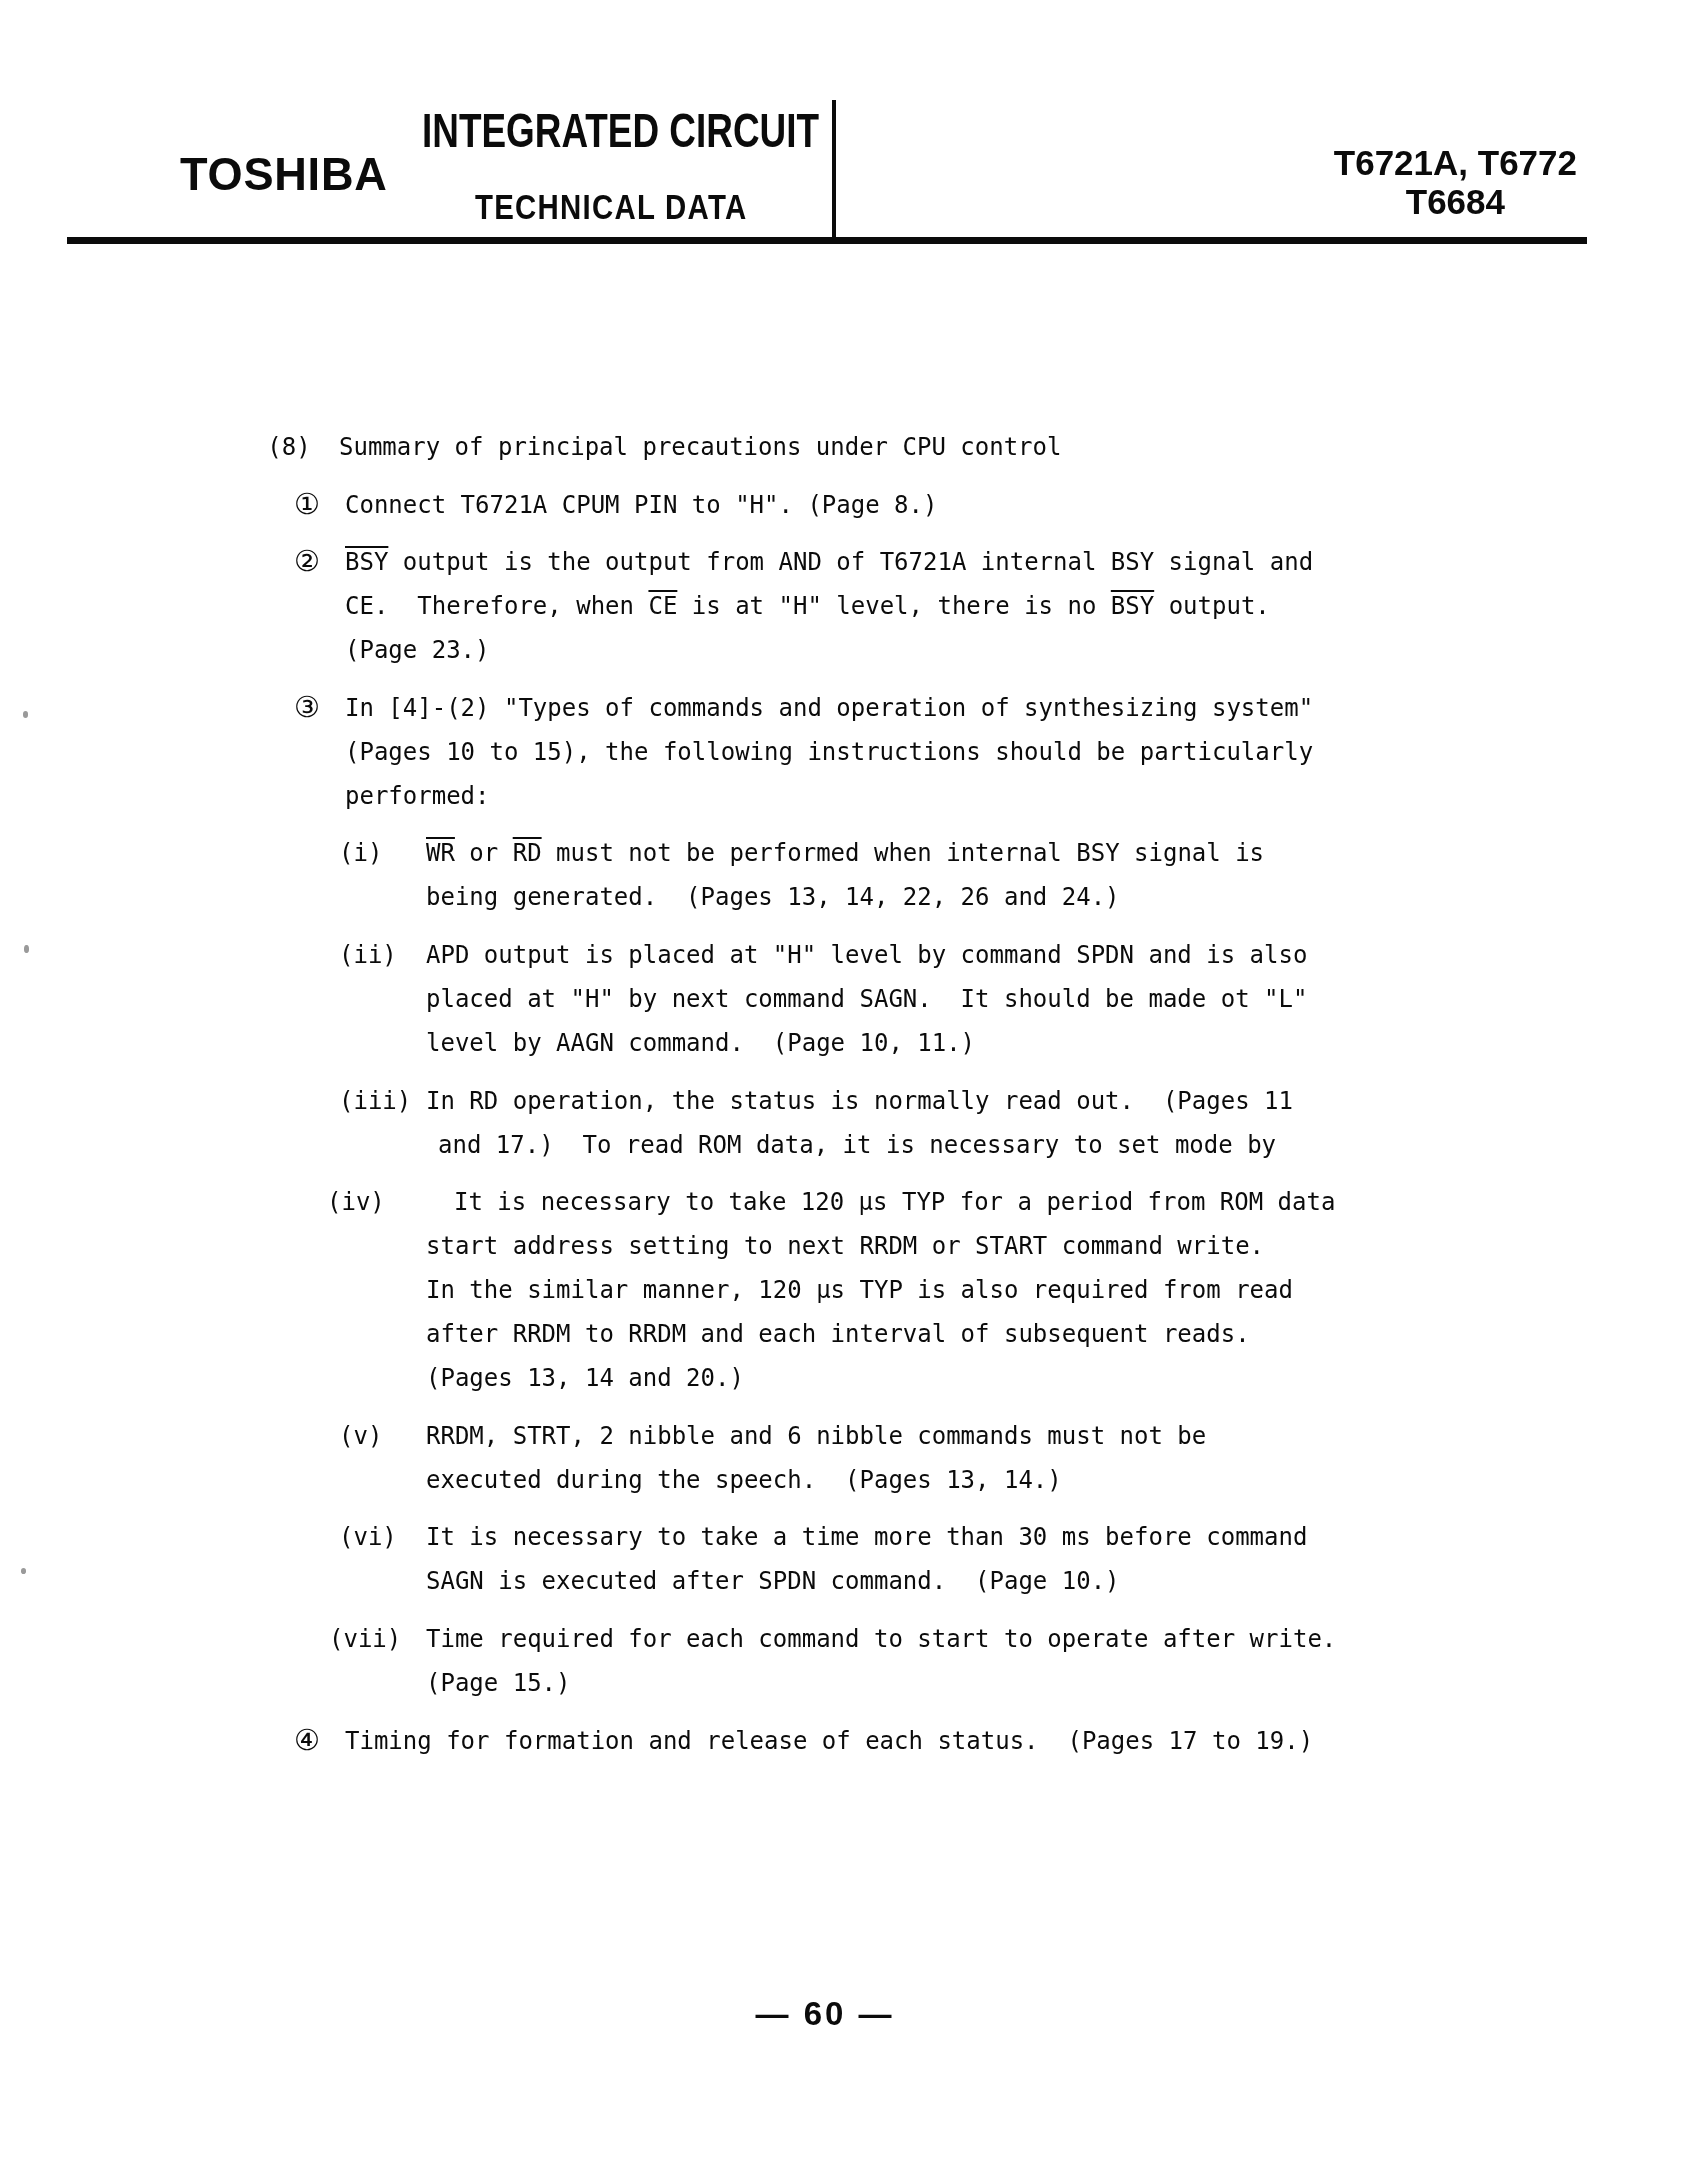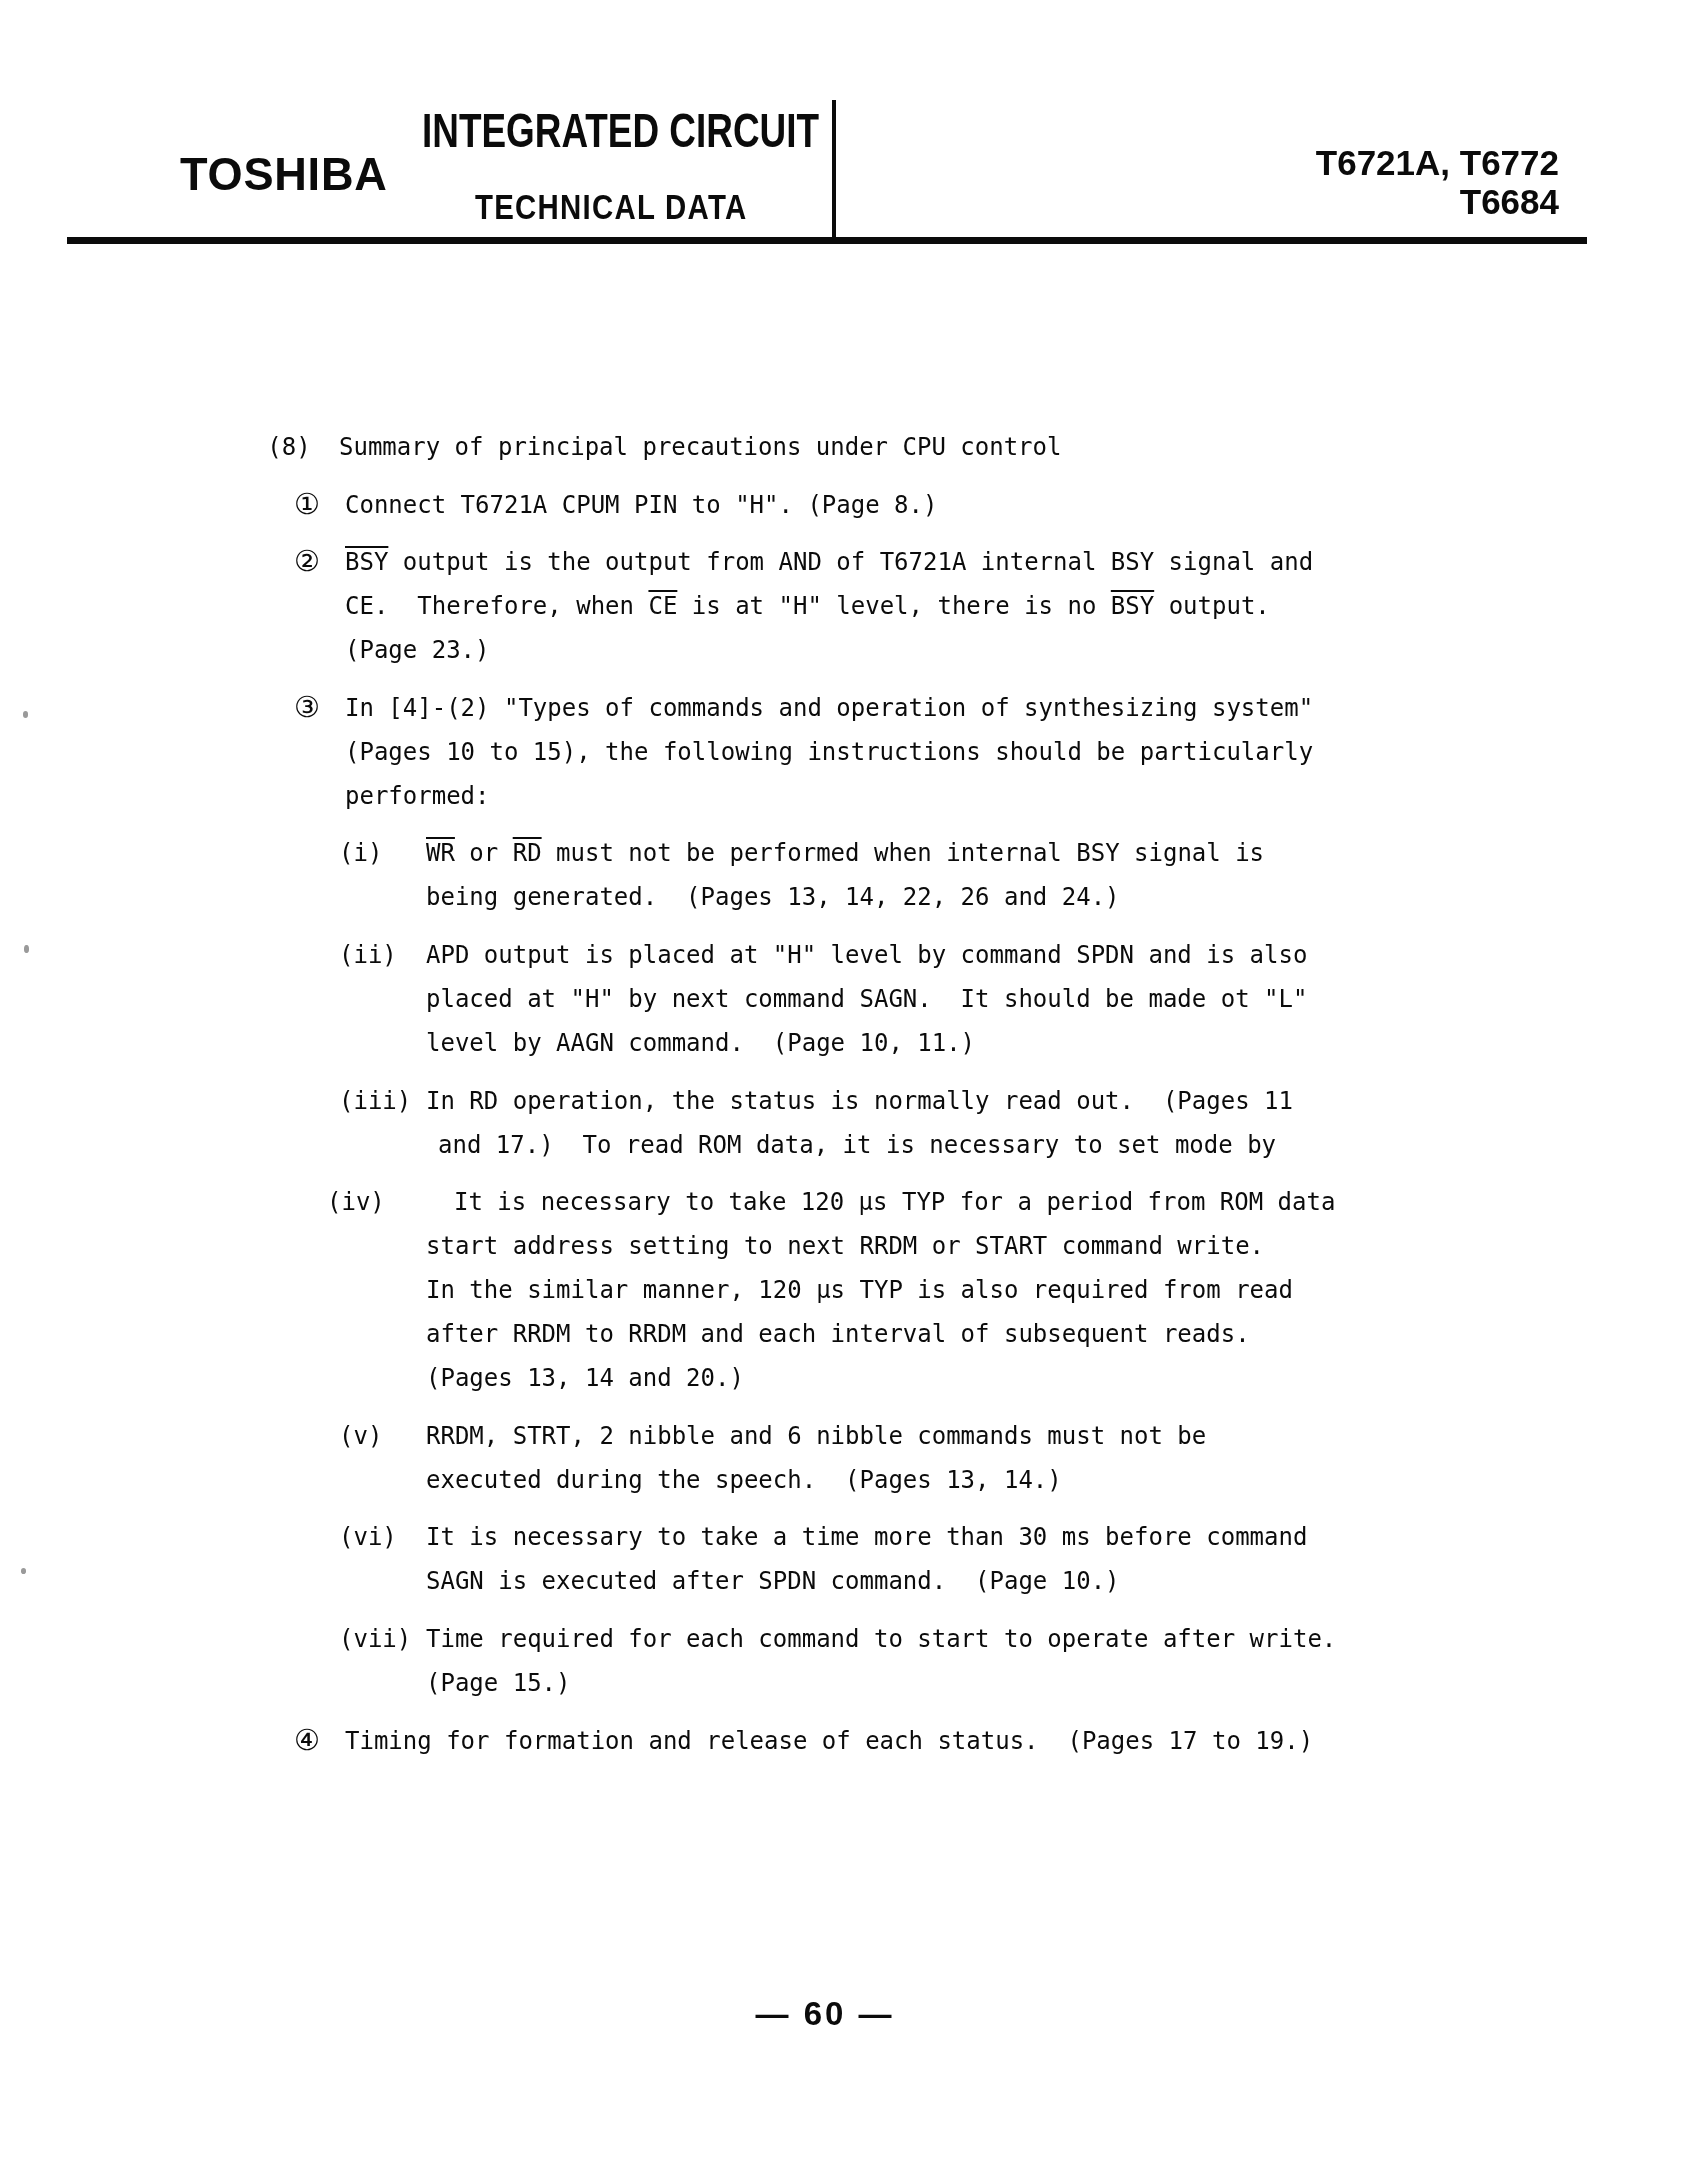--- a/index.html
+++ b/index.html
@@ -33,22 +33,22 @@
     font-family: "Liberation Sans", sans-serif;
     font-weight: bold; font-size: 35px; letter-spacing: 1.5px;
     transform: scaleX(0.84); transform-origin: left top;
     white-space: nowrap;
   }
   .hdr-vline {
     position: absolute; left: 832px; top: 100px;
     width: 3.8px; height: 141px; background: #0b0b0b;
   }
   .hdr-parts {
-    position: absolute; right: 148px; top: 143px;
-    text-align: right;
+    position: absolute; right: 130px; top: 143px;
+    text-align: center;
     font-family: "Liberation Sans", sans-serif;
     font-weight: bold; font-size: 35px; line-height: 39px;
     white-space: nowrap;
   }
   .hdr-rule {
     position: absolute; left: 67px; top: 237px;
     width: 1520px; height: 6.8px; background: #0b0b0b;
   }
 
   
@@ -136,21 +136,21 @@
       </div>
       <div class="para">
         <div class="line"><span class="label" style="left: 74px;">(v)</span><span class="text" style="left: 161px;"><span>RRDM, STRT, 2 nibble and 6 nibble commands must not be</span></span></div>
         <div class="line"><span class="text" style="left: 161px;"><span>executed during the speech.  (Pages 13, 14.)</span></span></div>
       </div>
       <div class="para">
         <div class="line"><span class="label" style="left: 74px;">(vi)</span><span class="text" style="left: 161px;"><span>It is necessary to take a time more than 30 ms before command</span></span></div>
         <div class="line"><span class="text" style="left: 161px;"><span>SAGN is executed after SPDN command.  (Page 10.)</span></span></div>
       </div>
       <div class="para">
-        <div class="line"><span class="label" style="left: 74px;">(vii)</span><span class="text" style="left: 161px;"><span>Time required for each command to start to operate after write.</span></span></div>
+        <div class="line"><span class="label" style="left: 64px;">(vii)</span><span class="text" style="left: 161px;"><span>Time required for each command to start to operate after write.</span></span></div>
         <div class="line"><span class="text" style="left: 161px;"><span>(Page 15.)</span></span></div>
       </div>
       <div class="para">
         <div class="line"><span class="label circled" style="left: 29px;">④</span><span class="text" style="left: 80px;"><span>Timing for formation and release of each status.  (Pages 17 to 19.)</span></span></div>
       </div>
     </div>
 
   <div class="speck s1"></div>
   <div class="speck s2"></div>
   <div class="speck s3"></div>

